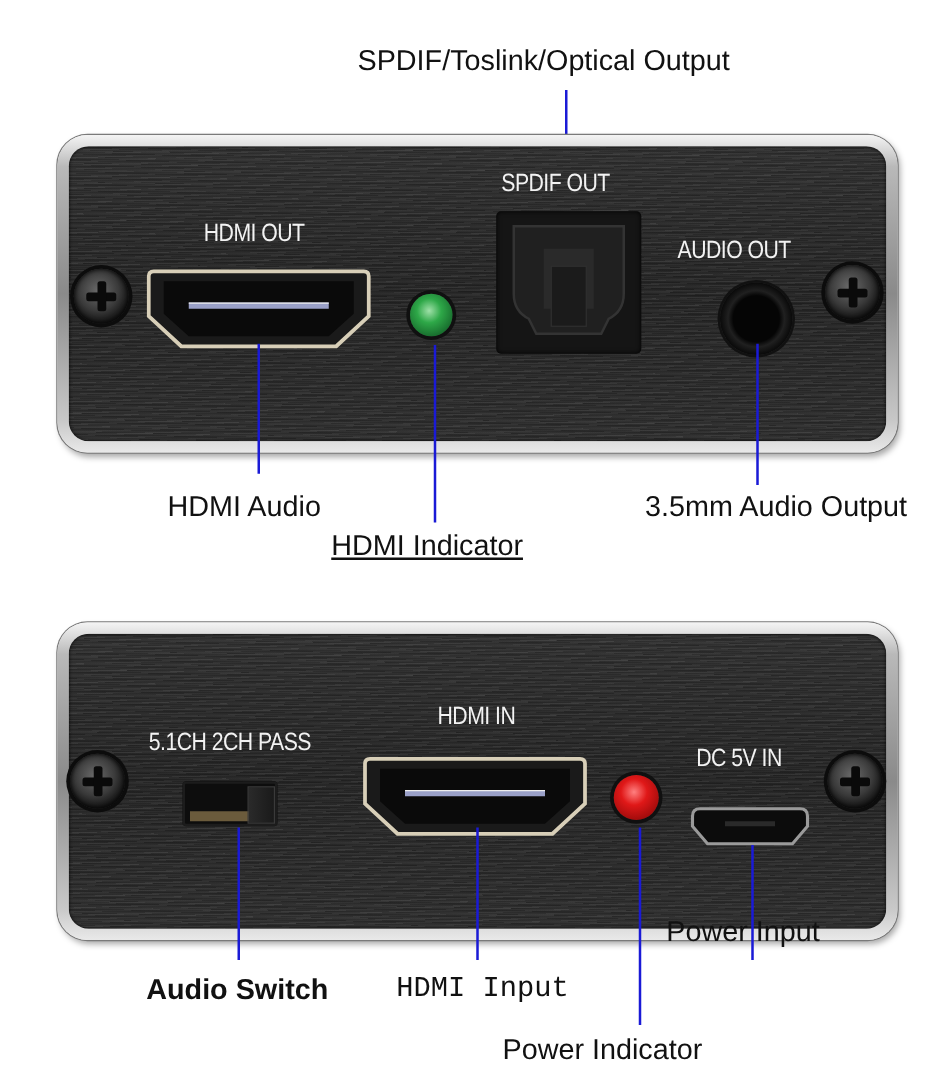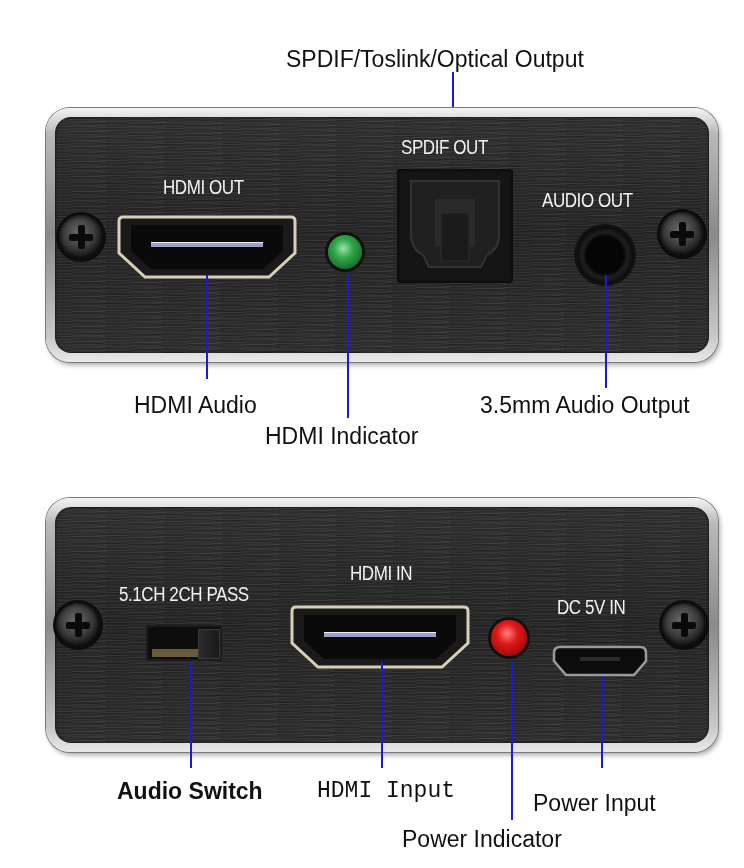--- a/index.html
+++ b/index.html
@@ -30,21 +30,21 @@
   .screw .cross-h, .screw .cross-v { position:absolute; background:#0a0a0a; border-radius:2px; }
   .screw .cross-h { left:10px; top:19px; width:24px; height:7px; }
   .screw .cross-v { left:19px; top:10px; width:7px; height:24px; }
   .hdmi { position:absolute; }
   .hdmi svg { display:block; }
   .led { position:absolute; border-radius:50%; }
 </style>
 </head>
 <body>
 
-<div class="callout" style="left:286px; top:48px;">SPDIF/Toslink/Optical Output</div>
+<div class="callout" style="left:286px; top:37px;">SPDIF/Toslink/Optical Output</div>
 <div class="leader" style="left:452px; top:72px; height:62px;"></div>
 
 <div class="panel" style="left:46px; top:108px; width:672px; height:254px;">
   <div class="face"></div>
 </div>
 
 <div class="screw" style="left:59px; top:215px;">
     <div class="cross-h"></div>
     <div class="cross-v"></div>
   </div>
@@ -78,22 +78,22 @@
 
 <div class="silk" style="left:542px; top:190px;">AUDIO OUT</div>
 
 <div class="abs" style="left:576px; top:226px; width:58px; height:58px; border-radius:50%; background:radial-gradient(circle, #050505 0%, #050505 45%, #202020 55%, #0a0a0a 70%, #2a2a2a 100%); box-shadow:0 0 0 2px #111;"></div>
 
 <div class="leader" style="left:206px; top:275px; height:104px;"></div>
 <div class="leader" style="left:347px; top:276px; height:142px;"></div>
 <div class="leader" style="left:605px; top:275px; height:113px;"></div>
 
 <div class="callout" style="left:134px; top:394px;">HDMI Audio</div>
-<div class="callout" style="left:265px; top:425px;">HDMI Indicator</div>
-<div class="callout" style="left:480px; top:394px;">3.5mm Audio Output</div>
+<div class="callout" style="left:265px; top:425px;text-decoration:underline;">HDMI Indicator</div>
+<div class="callout" style="left:516px; top:394px;">3.5mm Audio Output</div>
 
 <div class="panel" style="left:46px; top:498px; width:672px; height:254px;">
   <div class="face"></div>
 </div>
 
 <div class="screw" style="left:56px; top:603px;">
     <div class="cross-h"></div>
     <div class="cross-v"></div>
   </div>
 <div class="screw" style="left:662px; top:603px;">
@@ -130,14 +130,14 @@
   </svg>
 </div>
 
 <div class="leader" style="left:190px; top:662px; height:106px;"></div>
 <div class="leader" style="left:381px; top:662px; height:106px;"></div>
 <div class="leader" style="left:511px; top:662px; height:158px;"></div>
 <div class="leader" style="left:601px; top:676px; height:92px;"></div>
 
 <div class="callout" style="left:117px; top:780px;font-weight:bold;">Audio Switch</div>
 <div class="callout" style="left:317px; top:780px;font-family:Liberation Mono, monospace;">HDMI Input</div>
-<div class="callout" style="left:533px; top:792px;">Power Input</div>
+<div class="callout" style="left:533px; top:734px;">Power Input</div>
 <div class="callout" style="left:402px; top:828px;">Power Indicator</div>
 
 </body></html>

